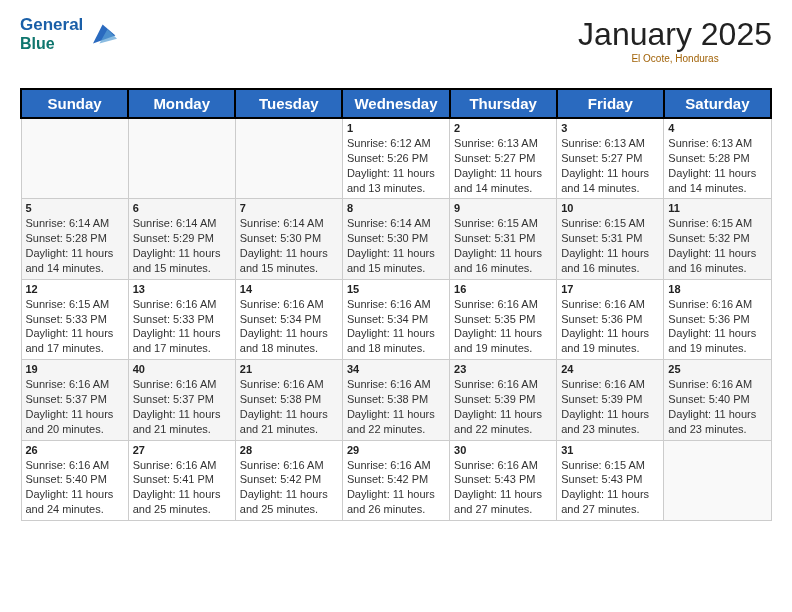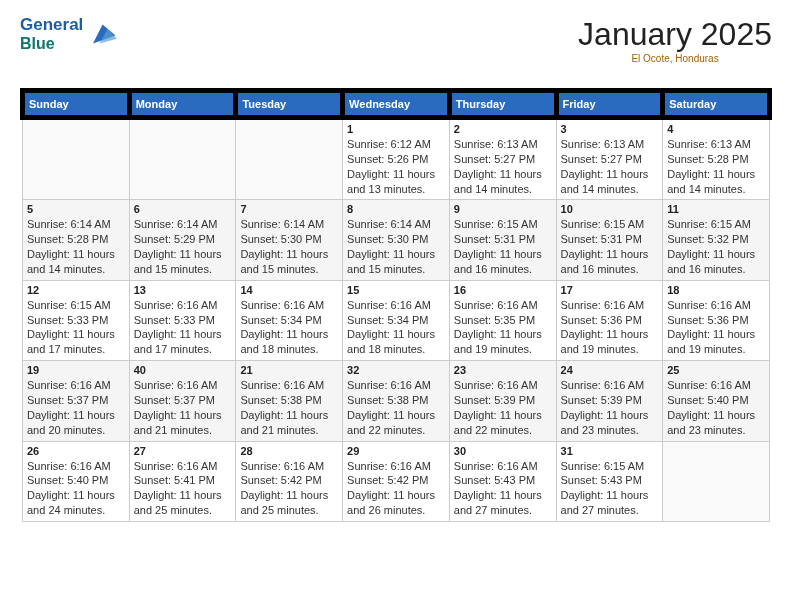--- a/index.html
+++ b/index.html
@@ -44,24 +44,24 @@
     }
     .calendar {
       width: 100%;
       border-collapse: collapse;
       font-size: 10px;
     }
     .calendar thead th {
       background: #2a6abf;
       color: #fff;
       padding: 5px 4px;
-      text-align: left;
-      font-size: 11px;
+      text-align: center;
+      font-size: 15px;
       font-weight: bold;
-      border: 5px solid #000000;
+      border: 2px solid #000000;
     }
     .calendar tbody td {
       vertical-align: top;
       border: 1px solid #ccc;
       padding: 3px 4px;
       width: 106px;
       height: 80px;
       background: #fff;
     }
     .calendar tbody tr:nth-child(even) td {
@@ -271,21 +271,21 @@
 and 21 minutes.</div>
           </td>
           <td>
             <div class="day-number">21</div>
             <div class="day-info" style="white-space: pre-line;">Sunrise: 6:16 AM
 Sunset: 5:38 PM
 Daylight: 11 hours
 and 21 minutes.</div>
           </td>
           <td>
-            <div class="day-number">32</div>
+            <div class="day-number">34</div>
             <div class="day-info" style="white-space: pre-line;">Sunrise: 6:16 AM
 Sunset: 5:38 PM
 Daylight: 11 hours
 and 22 minutes.</div>
           </td>
           <td>
             <div class="day-number">23</div>
             <div class="day-info" style="white-space: pre-line;">Sunrise: 6:16 AM
 Sunset: 5:39 PM
 Daylight: 11 hours

